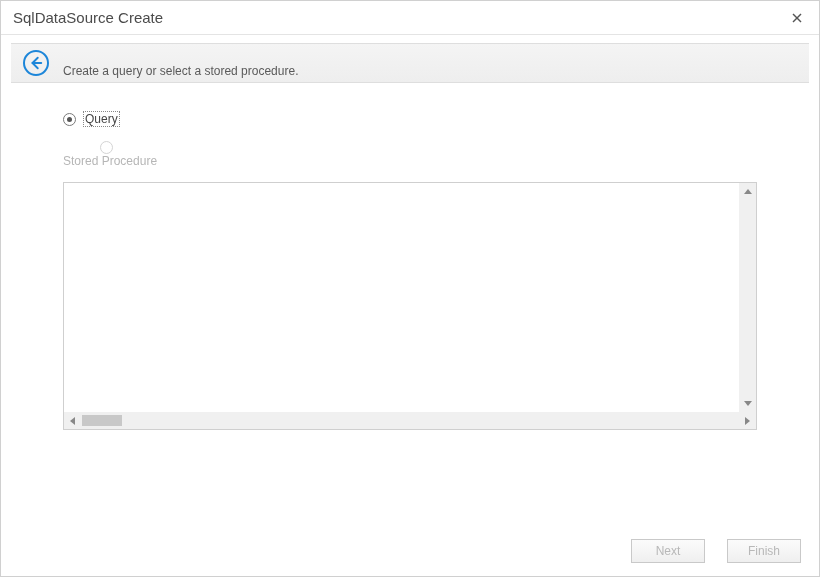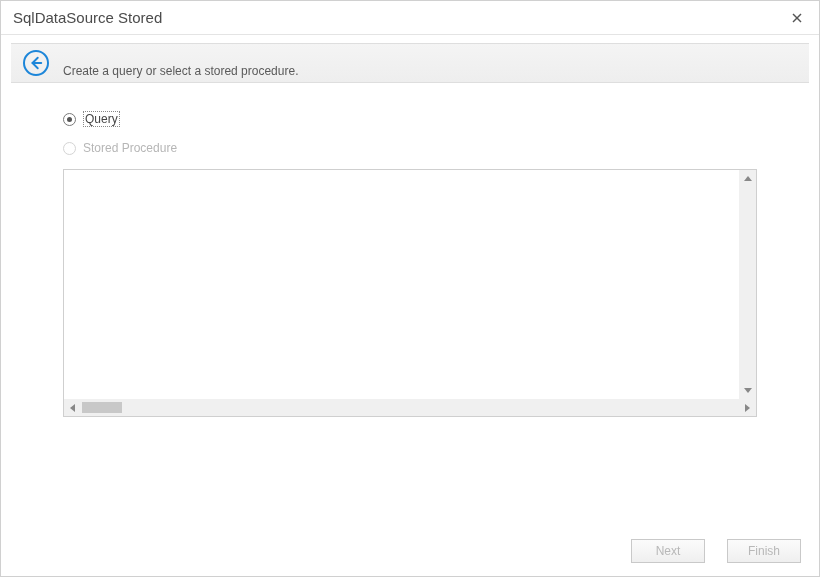--- a/index.html
+++ b/index.html
@@ -84,21 +84,21 @@
     border-radius: 50%;
     margin-right: 7px;
     display: flex; align-items: center; justify-content: center;
     background: #fff;
   }
   .radio-inner {
     width: 5px; height: 5px; border-radius: 50%;
     background: #555;
   }
   .radio-row.selected .radio-outer { border-color: #7a7a7a; }
-  .radio-row.disabled { color: #b6b6b6; cursor: default; }
+  .radio-row.disabled { color: #b6b6b6; cursor: default; flex-direction: column; }
   .radio-row.disabled .radio-outer { border-color: #d4d4d4; }
   .radio-label { font-size: 12px; color: #444; text-align: right; }
   .radio-row.disabled .radio-label { color: #b6b6b6; }
   .radio-row.selected .radio-label {
     border: 1px dotted #888;
     padding: 0 1px;
   }
 
   .field-label {
     margin-top: 16px;
@@ -187,21 +187,21 @@
   }
   .footer .spacer { flex: 1; }
   .footer .btn + .btn { margin-left: 22px; }
 </style>
 </head>
 <body>
 
 <div class="window">
 
   <div class="titlebar">
-    <div class="title">SqlDataSource Stored</div>
+    <div class="title">SqlDataSource Create</div>
     <div class="spacer"></div>
     <div class="close">
       <svg viewBox="0 0 10 10">
         <line x1="1" y1="1" x2="9" y2="9" stroke="currentColor" stroke-width="1.4"></line>
         <line x1="9" y1="1" x2="1" y2="9" stroke="currentColor" stroke-width="1.4"></line>
       </svg>
     </div>
   </div>
 
   <div class="header">

